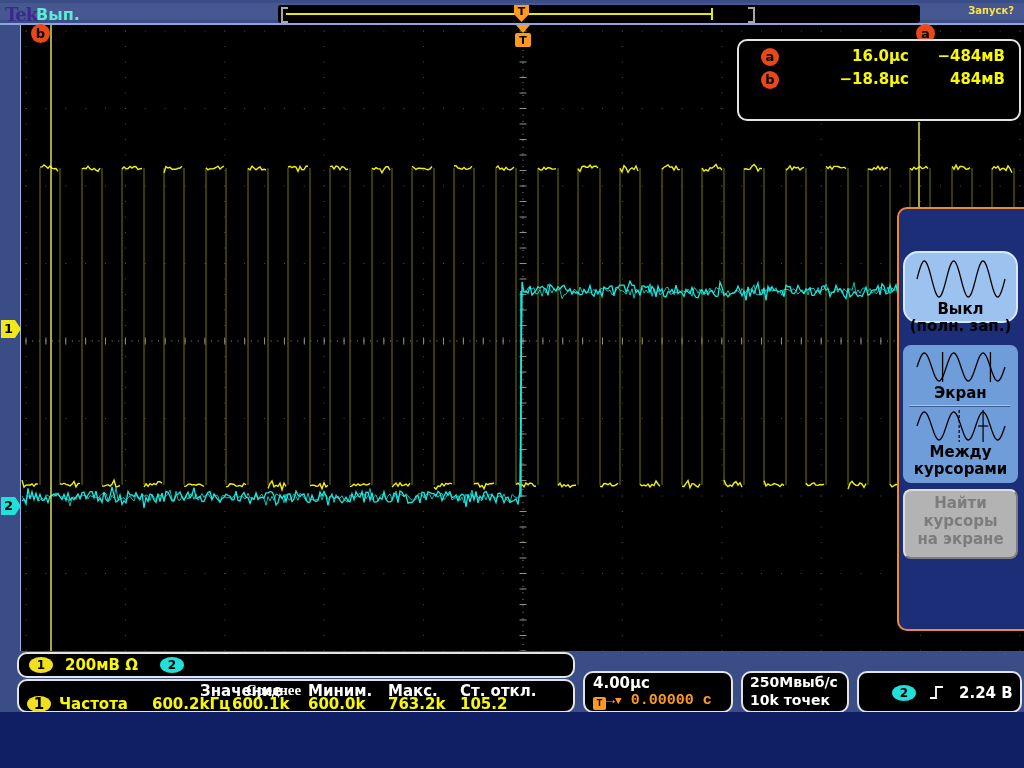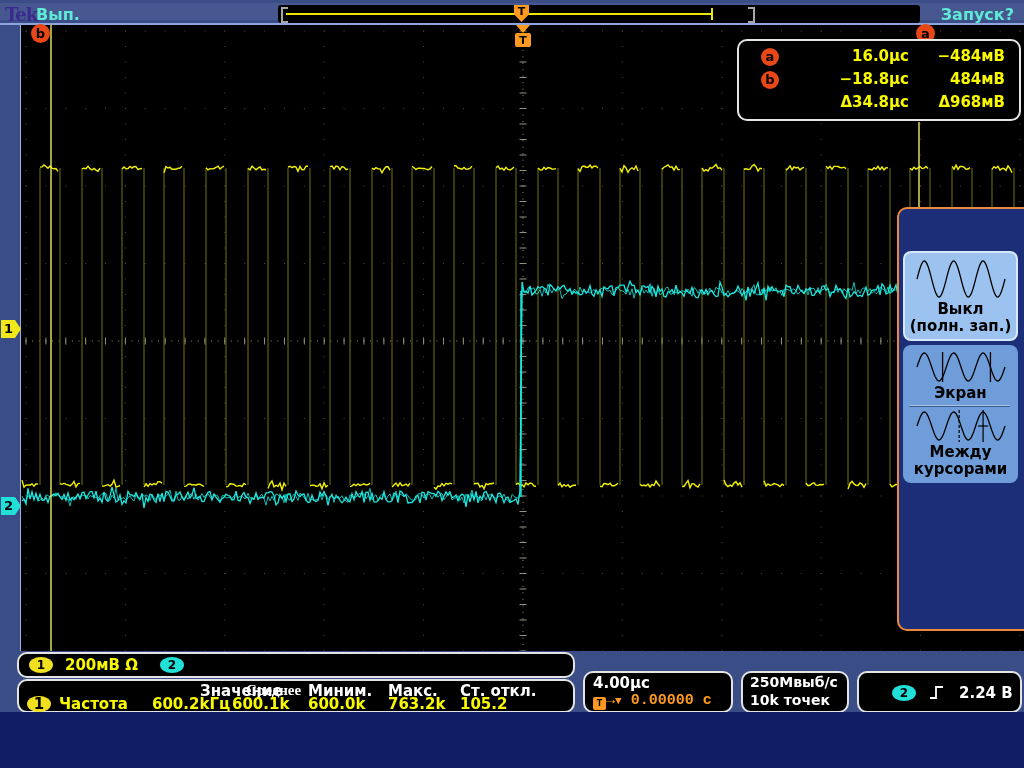--- a/index.html
+++ b/index.html
@@ -16,21 +16,21 @@
     font-size:18px;font-weight:900;color:#3b2a8e;letter-spacing:-1px;}
   .acq-status{position:absolute;left:36px;top:2px;color:#5eead4;font-size:16px;}
   .recbar{position:absolute;left:278px;top:2px;width:642px;height:18px;background:#000;border-radius:3px;}
   .rec-line{position:absolute;left:8px;top:8px;width:426px;height:2px;background:#e8e800;}
   .rec-brk-l{position:absolute;left:3px;top:2px;width:5px;height:12px;border:2px solid #a8a8a8;border-right:none;}
   .rec-brk-r{position:absolute;left:470px;top:2px;width:5px;height:12px;border:2px solid #a8a8a8;border-left:none;}
   .rec-tick{position:absolute;left:433px;top:3px;width:2px;height:12px;background:#e8e800;}
   .rec-trig{position:absolute;left:236px;top:0;width:15px;height:17px;background:#ff9a20;
     clip-path:polygon(0 0,100% 0,100% 55%,50% 100%,0 55%);
     color:#000;font-size:11px;text-align:center;line-height:13px;}
-  .trig-status{position:absolute;right:10px;top:2px;color:#5eead4;font-size:16px;}
+  .trig-status{position:absolute;right:10px;top:2px;color:#fde047;font-size:10px;}
   .topline{position:absolute;left:0;top:23px;width:1024px;height:2px;background:#8ea6dd;}
   
   .plot{position:absolute;left:20px;top:25px;width:1004px;height:626px;background:#000;border-left:1px solid #9ab0e0;box-sizing:border-box;}
   .cursor-badge{position:absolute;width:19px;height:19px;border-radius:50%;background:#e84818;
     color:#000;font-size:13px;text-align:center;line-height:19px;z-index:5;}
   .ch-flag{position:absolute;left:1px;width:20px;height:18px;color:#000;font-size:13px;
     line-height:18px;padding-left:3px;box-sizing:border-box;z-index:5;
     clip-path:polygon(0 0,70% 0,100% 50%,70% 100%,0 100%);}
   .ch-flag.ch1{background:#f0e818;top:320px;}
   .ch-flag.ch2{background:#20e0d8;top:497px;}
@@ -40,22 +40,22 @@
   .cursor-box{position:absolute;left:737px;top:39px;width:284px;height:82px;z-index:6;}
   .cb-row{position:absolute;left:0;width:100%;height:22px;}
   .cb-badge{position:absolute;left:22px;top:1px;width:18px;height:18px;border-radius:50%;
     background:#e84818;color:#000;font-size:13px;text-align:center;line-height:18px;}
   .cb-time{position:absolute;left:60px;width:110px;text-align:right;}
   .cb-val{position:absolute;right:14px;width:110px;text-align:right;}
   
   .side-menu{position:absolute;left:897px;top:207px;width:127px;height:424px;background:#1d2e78;
     border:2px solid #e8893c;border-right:none;border-radius:10px 0 0 10px;box-sizing:border-box;z-index:7;}
   .sm-title{position:absolute;left:0;top:6px;width:100%;text-align:center;line-height:18px;color:#fff;}
-  .sm-opt-sel{position:absolute;left:4px;top:42px;width:115px;height:90px;background:#9cc2ef;
-    border:2px solid #d6e8fc;border-radius:8px;box-sizing:border-box;text-align:center;color:#000;}
+  .sm-opt-sel{position:absolute;left:4px;top:42px;width:115px;height:72px;background:#9cc2ef;
+    border:2px solid #d6e8fc;border-radius:15px;box-sizing:border-box;text-align:center;color:#000;}
   .sm-group{position:absolute;left:4px;top:136px;width:115px;height:138px;background:#6f9dd9;
     border-radius:8px;text-align:center;color:#000;}
   .sm-div{position:absolute;left:6px;top:60px;width:101px;height:1px;background:#a9c3e6;border-bottom:1px solid #39598f;}
   .sm-gray{position:absolute;left:4px;top:280px;width:115px;height:70px;background:#b3b3b3;
     border:2px solid;border-color:#dedede #7e7e7e #7e7e7e #dedede;border-radius:8px;box-sizing:border-box;
     text-align:center;color:#7c7c7c;line-height:18px;padding-top:3px;}
   .sm-label{font-size:15px;line-height:17px;color:#000;}
   
   .chan-bar{position:absolute;left:17px;top:652px;width:558px;height:26px;}
   .badge{display:inline-block;width:24px;height:16px;border-radius:50%;color:#000;font-size:12px;
@@ -1411,24 +1411,20 @@
   <div class="cb-row" style="top:6px;">
     <span class="cb-badge">a</span>
     <span class="cb-time">16.0µc</span>
     <span class="cb-val">−484мВ</span>
   </div>
   <div class="cb-row" style="top:29px;">
     <span class="cb-badge">b</span>
     <span class="cb-time">−18.8µc</span>
     <span class="cb-val">484мВ</span>
   </div>
-  <div class="cb-row" style="top:52px;">
-    <span class="cb-time">Δ34.8µc</span>
-    <span class="cb-val">Δ968мВ</span>
-  </div>
 </div>
 
 <div class="side-menu">
   <div class="sm-opt-sel">
     <svg class="sine-icon" width="92" height="44" style="margin:4px auto 0;">
         <path d="M2,22.0L3,18.2L4,14.5L5,11.2L6,8.4L7,6.2L8,4.7L9,4.0L10,4.2L11,5.1L12,6.9L13,9.3L14,12.3L15,15.7L16,19.4L17,23.3L18,27.1L19,30.6L20,33.8L21,36.4L22,38.4L23,39.6L24,40.0L25,39.6L26,38.4L27,36.4L28,33.8L29,30.6L30,27.1L31,23.3L32,19.4L33,15.7L34,12.3L35,9.3L36,6.9L37,5.1L38,4.2L39,4.0L40,4.7L41,6.2L42,8.4L43,11.2L44,14.5L45,18.2L46,22.0L47,25.8L48,29.5L49,32.8L50,35.6L51,37.8L52,39.3L53,40.0L54,39.8L55,38.9L56,37.1L57,34.7L58,31.7L59,28.3L60,24.6L61,20.7L62,16.9L63,13.4L64,10.2L65,7.6L66,5.6L67,4.4L68,4.0L69,4.4L70,5.6L71,7.6L72,10.2L73,13.4L74,16.9L75,20.7L76,24.6L77,28.3L78,31.7L79,34.7L80,37.1L81,38.9L82,39.8L83,40.0L84,39.3L85,37.8L86,35.6L87,32.8L88,29.5L89,25.8L90,22.0" stroke="#000" stroke-width="1.3" fill="none"></path>
       </svg>
     <div class="sm-label">Выкл</div>
     <div class="sm-label">(полн. зап.)</div>
   </div>
@@ -1445,20 +1441,25 @@
     <div style="position:absolute;left:0;top:62px;width:100%;">
       <svg class="sine-icon" width="92" height="36" style="margin:1px auto 0;">
           <path d="M2,18.0L3,15.0L4,12.2L5,9.6L6,7.4L7,5.7L8,4.6L9,4.0L10,4.1L11,4.9L12,6.2L13,8.1L14,10.4L15,13.1L16,16.0L17,19.0L18,21.9L19,24.7L20,27.2L21,29.2L22,30.7L23,31.7L24,32.0L25,31.7L26,30.7L27,29.2L28,27.2L29,24.7L30,21.9L31,19.0L32,16.0L33,13.1L34,10.4L35,8.1L36,6.2L37,4.9L38,4.1L39,4.0L40,4.6L41,5.7L42,7.4L43,9.6L44,12.2L45,15.0L46,18.0L47,21.0L48,23.8L49,26.4L50,28.6L51,30.3L52,31.4L53,32.0L54,31.9L55,31.1L56,29.8L57,27.9L58,25.6L59,22.9L60,20.0L61,17.0L62,14.1L63,11.3L64,8.8L65,6.8L66,5.3L67,4.3L68,4.0L69,4.3L70,5.3L71,6.8L72,8.8L73,11.3L74,14.1L75,17.0L76,20.0L77,22.9L78,25.6L79,27.9L80,29.8L81,31.1L82,31.9L83,32.0L84,31.4L85,30.3L86,28.6L87,26.4L88,23.8L89,21.0L90,18.0" stroke="#000" stroke-width="1.3" fill="none"></path>
           <line x1="44.16" y1="2" x2="44.16" y2="34" stroke="#000" stroke-width="1.2" stroke-dasharray="3,2"></line>
           <line x1="68.08" y1="2" x2="68.08" y2="34" stroke="#000" stroke-width="1.2"></line>
           <line x1="63.08" y1="18" x2="73.08" y2="18" stroke="#000" stroke-width="1.2"></line>
         </svg>
       <div class="sm-label">Между</div>
       <div class="sm-label">курсорами</div>
     </div>
+  </div>
+  <div class="sm-gray">
+    <div>Найти</div>
+    <div>курсоры</div>
+    <div>на экране</div>
   </div>
 </div>
 
 <div class="chan-bar box">
   <span class="badge y" style="position:absolute;left:10px;top:3px;">1</span>
   <span class="ylw" style="position:absolute;left:46px;top:2px;"><span>200мВ</span> <span>Ω</span></span>
   <span class="badge c" style="position:absolute;left:141px;top:3px;">2</span>
   <span class="cyn" style="position:absolute;left:176px;top:2px;margin-top:35px;">1.00 В</span>
 </div>
 

